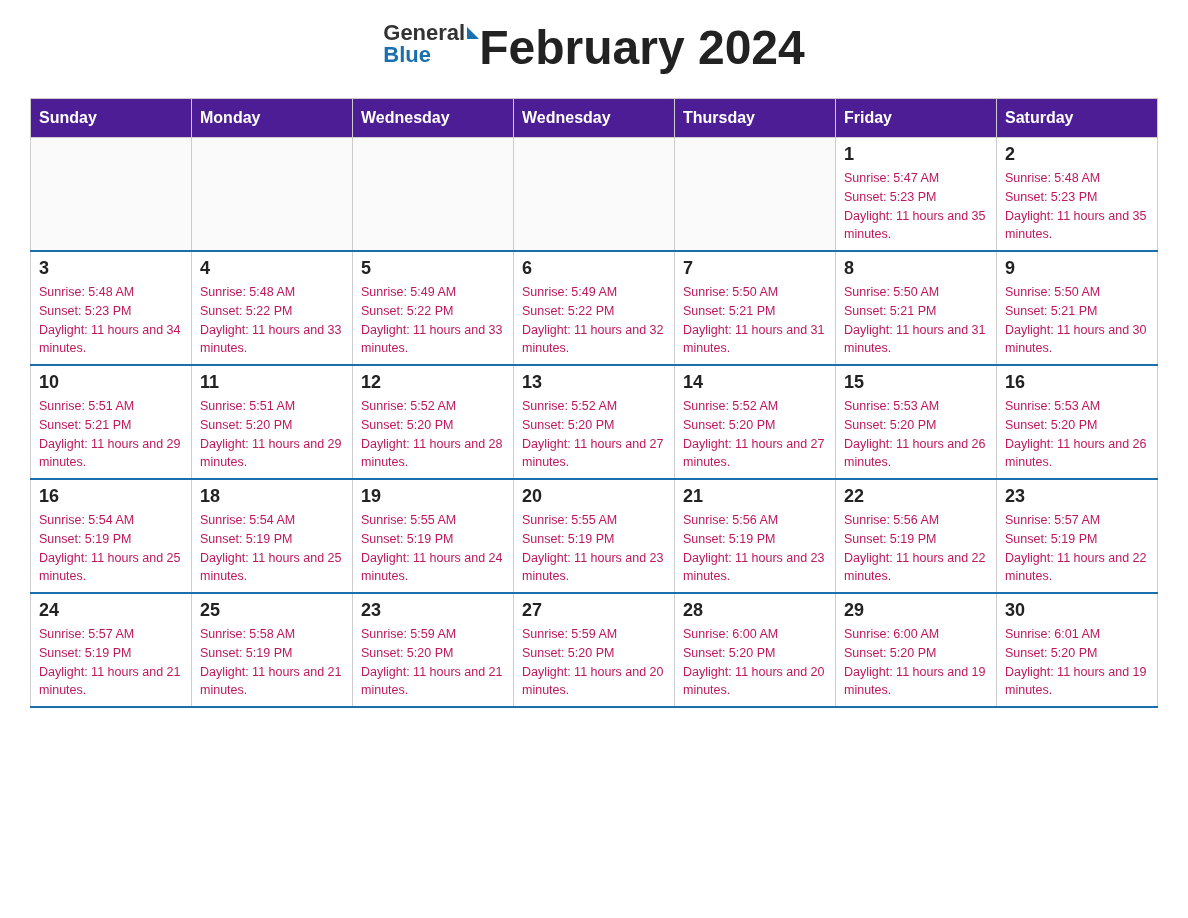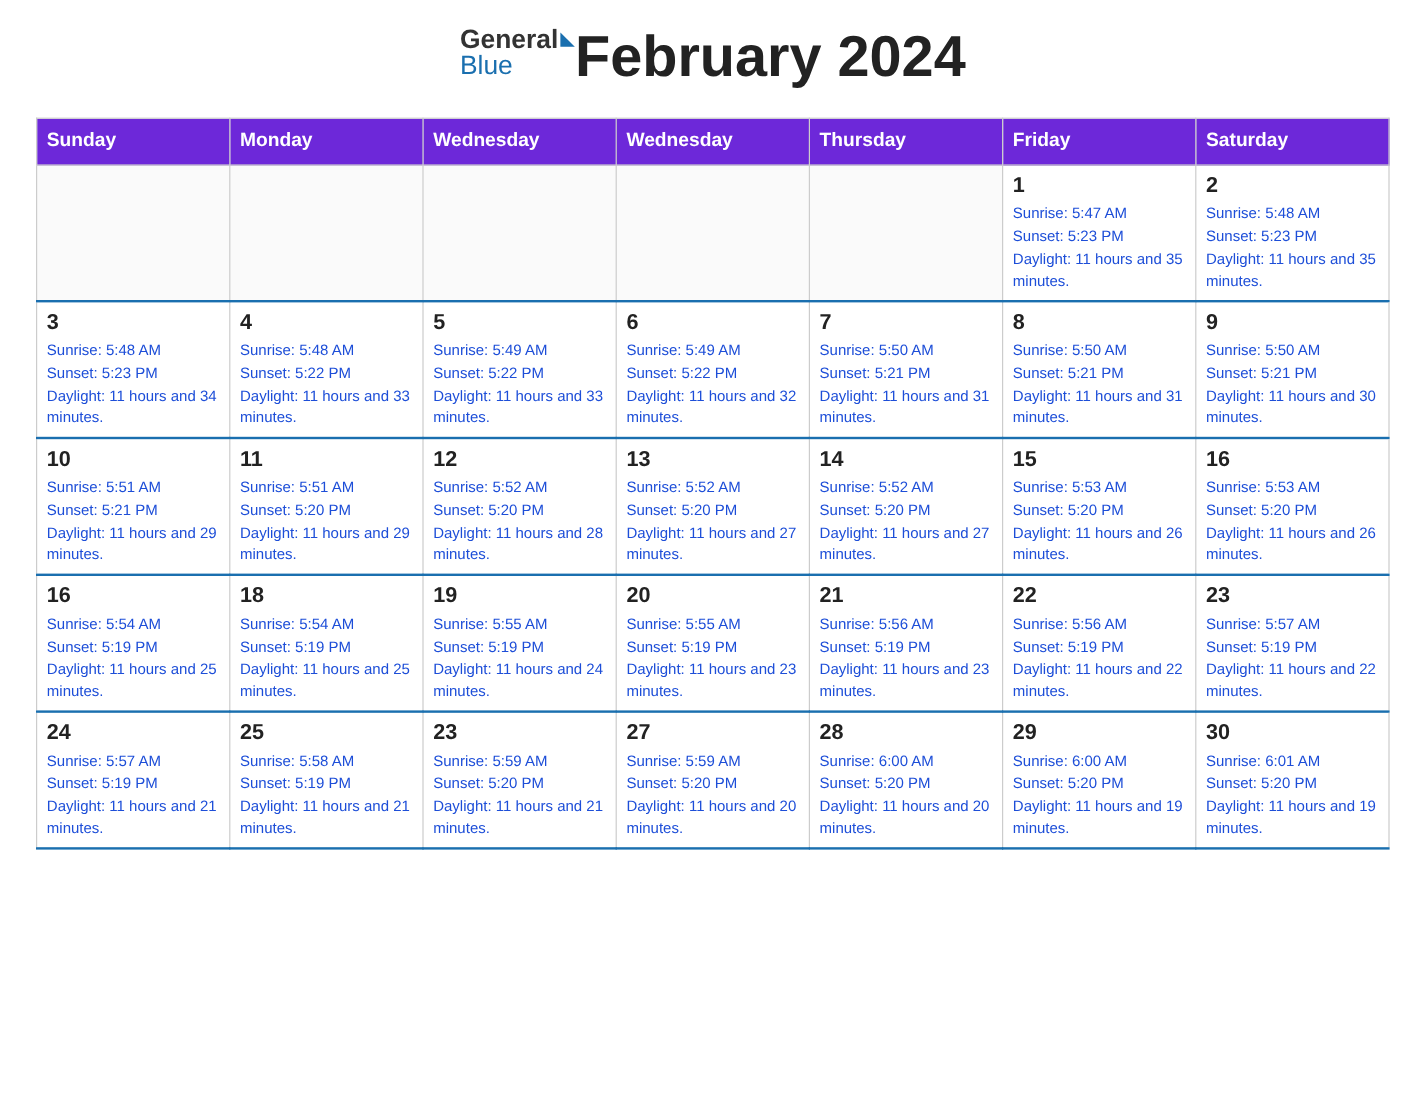--- a/index.html
+++ b/index.html
@@ -33,21 +33,21 @@
       border-top: 12px solid transparent;
       border-bottom: 0px solid transparent;
       display: inline-block;
       margin-left: 2px;
       vertical-align: middle;
     }
     .logo-bottom {
       display: block;
       color: #1a6faf;
       font-size: 22px;
-      font-weight: normal;
+      font-weight: bold;
       margin-top: -4px;
     }
     .title-block {
       text-align: right;
     }
     .title-block h1 {
       font-size: 48px;
       font-weight: bold;
       color: #222;
     }
@@ -55,21 +55,21 @@
       font-size: 20px;
       font-weight: normal;
       color: #333;
     }
     .calendar {
       width: 100%;
       border-collapse: collapse;
       margin-top: 10px;
     }
     .calendar thead tr th {
-      background: #6d28d9;
+      background: #4c1d95;
       color: #fff;
       padding: 10px 8px;
       text-align: left;
       font-size: 16px;
       border: 1px solid #ccc;
     }
     .calendar tbody tr td {
       border: 1px solid #ccc;
       vertical-align: top;
       padding: 6px 8px;
@@ -81,21 +81,21 @@
     }
     .day-num {
       font-size: 18px;
       font-weight: bold;
       color: #222;
       display: block;
       margin-bottom: 4px;
     }
     .day-info {
       font-size: 12.5px;
-      color: #1d4ed8;
+      color: #be185d;
       line-height: 1.5;
     }
     .empty-cell {
       background: #f9f9f9;
     }
     td.empty-cell {
       background: #fafafa;
     }
   </style>
 </head>

